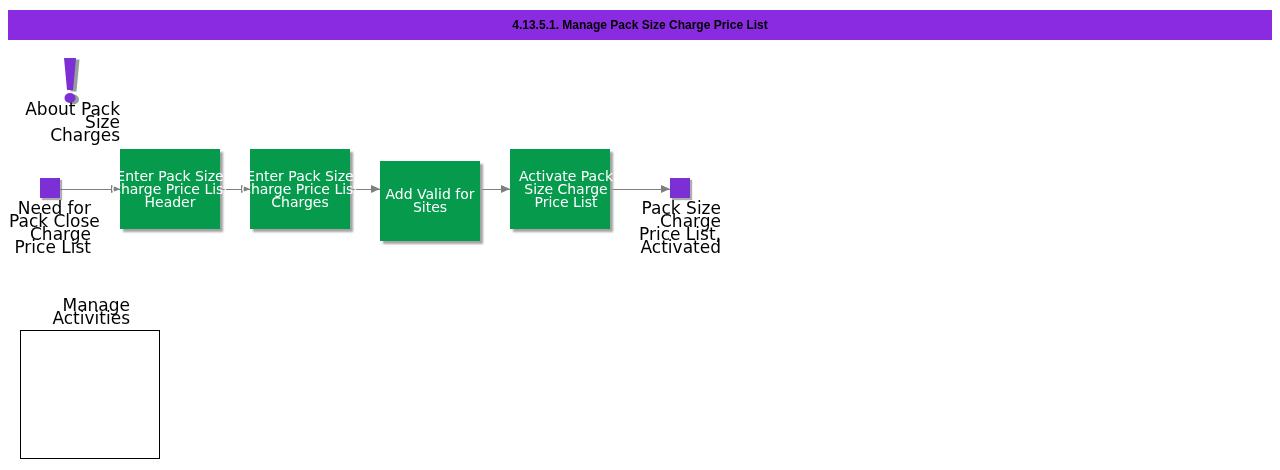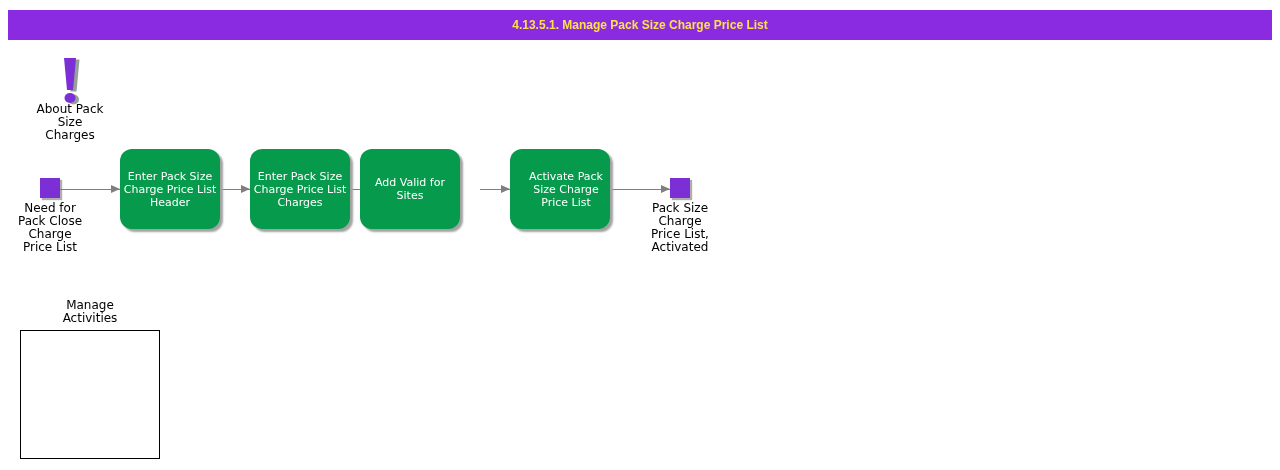--- a/index.html
+++ b/index.html
@@ -17,39 +17,39 @@
   .canvas{
     position:relative;width:1280px;height:470px;
     background:var(--canvas-white);overflow:hidden;
   }
   .title-bar{
     position:absolute;left:8px;top:10px;width:1264px;height:30px;
     background:var(--header-purple);
     display:flex;align-items:center;justify-content:center;
   }
   .title-bar span{
-    color:#fde047;font-family:"Liberation Sans",sans-serif;
+    color:#000000;font-family:"Liberation Sans",sans-serif;
     font-size:12px;font-weight:bold;white-space:pre;
   }
   .excl-svg{position:absolute;left:52px;top:56px;width:36px;height:50px;cursor:pointer;}
   .diagram-label{
-    position:absolute;color:var(--text-black);font-size:12px;line-height:13px;
-    text-align:center;white-space:pre;
+    position:absolute;color:var(--text-black);font-size:17px;line-height:13px;
+    text-align:right;white-space:pre;
   }
   .event-square{
     position:absolute;width:20px;height:20px;top:178px;
     background:var(--event-purple);
     box-shadow:2px 2px 1px rgba(160,160,160,0.85);
   }
   .activity-box{
     position:absolute;top:149px;width:100px;height:80px;
-    background:var(--activity-green);border-radius:12px;
+    background:var(--activity-green);border-radius:0;
     box-shadow:3px 3px 2px var(--shadow-gray);
     display:flex;align-items:center;justify-content:center;
-    color:#fff;font-size:11px;line-height:13px;text-align:center;
+    color:#fff;font-size:14px;line-height:13px;text-align:center;
     white-space:pre;cursor:pointer;
   }
   .arrow{position:absolute;top:189px;height:1px;background:var(--arrow-gray);}
   .arrow .head{
     position:absolute;right:0;top:-4px;width:0;height:0;
     border-left:9px solid var(--arrow-gray);
     border-top:4px solid transparent;border-bottom:4px solid transparent;
   }
   .group-frame{
     position:absolute;left:20px;top:330px;width:140px;height:129px;
@@ -102,21 +102,21 @@
   <div class="arrow" style="left:610px;width:60px;">
     <span class="head"></span>
   </div>
 
   <div class="activity-box" style="left:120px;">Enter Pack Size
 Charge Price List
 Header</div>
   <div class="activity-box" style="left:250px;">Enter Pack Size
 Charge Price List
 Charges</div>
-  <div class="activity-box" style="left:360px;">Add Valid for
+  <div class="activity-box" style="left:380px;margin-top:12px;">Add Valid for
 Sites</div>
   <div class="activity-box" style="left:510px;padding-left:12px;">Activate Pack
 Size Charge
 Price List</div>
 
   <div class="event-square" style="left:670px;"></div>
   <div class="diagram-label" style="left:639px;top:202px;width:82px;">Pack Size
 Charge
 Price List,
 Activated</div>

